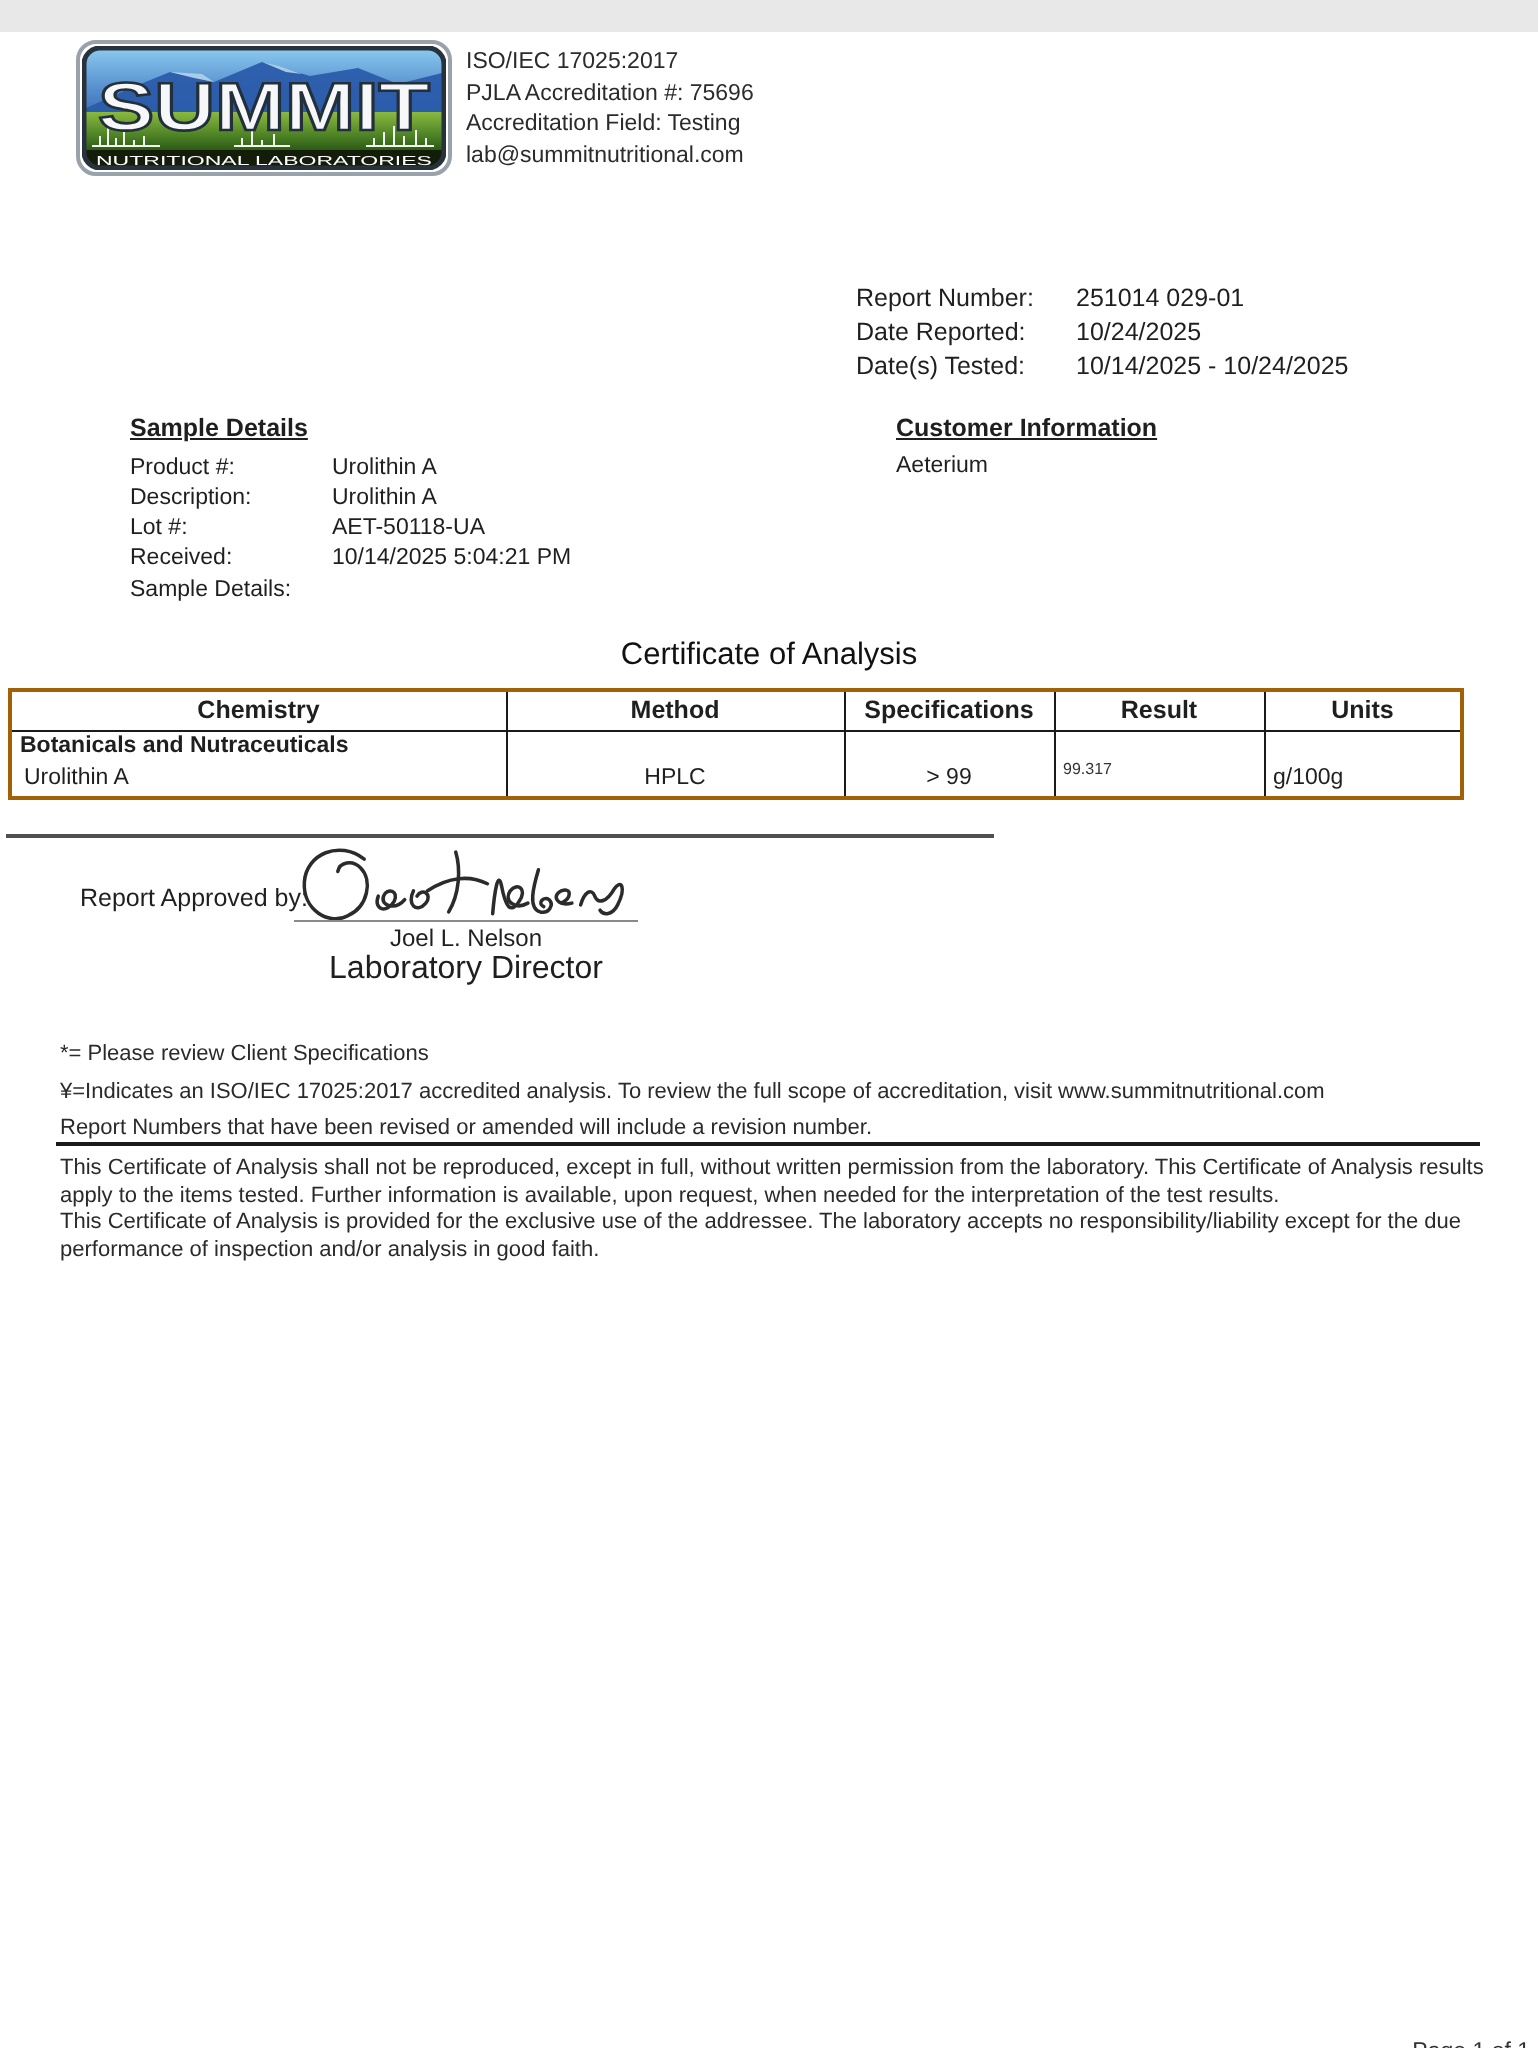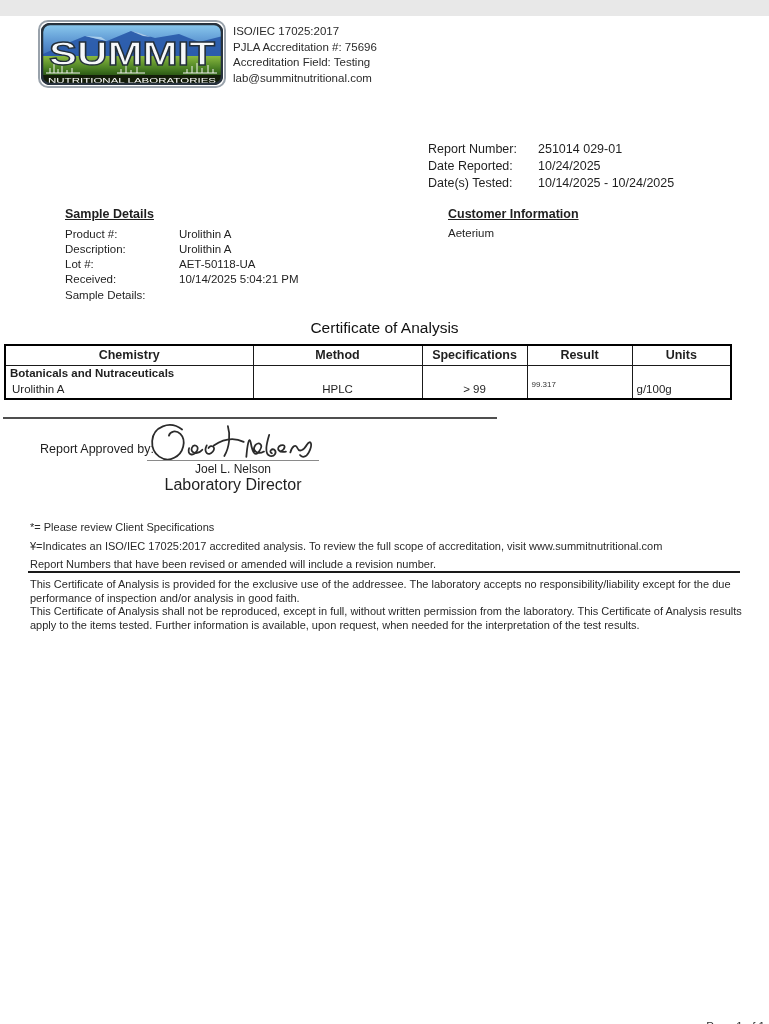--- a/index.html
+++ b/index.html
@@ -37,21 +37,21 @@
   .report-meta .lbl { width: 110px; }
   .report-meta .val { }
 
   
   .sec-heading { font-weight: bold; text-decoration: underline; font-size: 12.5px; }
 
   
   .sample-details { position: absolute; left: 65px; top: 191px; font-size: 11.5px; }
   .sample-details .rows { margin-top: 6px; line-height: 15px; }
   .sample-details .row { display: flex; }
-  .sample-details .lbl { width: 114px; }
+  .sample-details .lbl { width: 101px; }
   .sample-extra { position: absolute; left: 65px; top: 273px; font-size: 11.5px; }
 
   
   .customer { position: absolute; left: 448px; top: 191px; font-size: 11.5px; }
   .customer .name { margin-top: 6px; font-size: 11.5px; }
 
   
   .coa-title {
     position: absolute; left: 0; top: 303px; width: 769px;
     text-align: center; font-size: 15.5px; color: #111;
@@ -64,21 +64,21 @@
     width: 726px;
   }
   .coa-table th, .coa-table td {
     border: 1px solid #1a1a1a;
     font-size: 11.5px;
     padding: 0 4px;
     overflow: hidden;
   }
   .coa-table th { font-size: 12.5px; font-weight: bold; text-align: center; height: 20px; }
   .coa-table td { height: 29px; vertical-align: bottom; padding-bottom: 3px; }
-  .coa-table { border: 2px solid #000000; }
+  .coa-table { border: 2px solid #a16207; }
   .chem-cell { vertical-align: top !important; padding-top: 1px !important; }
   .chem-group { font-weight: bold; display: block; }
   .chem-analyte { display: block; margin-top: 4px; padding-left: 2px; }
   .td-center { text-align: center; }
   .td-result { font-size: 8px !important; padding-bottom: 9px !important; padding-right: 3px !important; color: #333; }
   .td-units { text-align: left; }
 
   
   .rule-1 {
     position: absolute; left: 3px; top: 401px;
@@ -269,19 +269,19 @@
 
   <div class="footnotes">
     <div class="fn">*= Please review Client Specifications</div>
     <div class="fn">¥=Indicates an ISO/IEC 17025:2017 accredited analysis. To review the full scope of accreditation, visit www.summitnutritional.com</div>
     <div class="fn">Report Numbers that have been revised or amended will include a revision number.</div>
   </div>
 
   <div class="rule-2"></div>
 
   <div class="disclaimer">
+    <div>This Certificate of Analysis shall not be reproduced, except in full, without written permission from the laboratory. This Certificate of Analysis results apply to the items tested. Further information is available, upon request, when needed for the interpretation of the test results.</div>
     <div>This Certificate of Analysis is provided for the exclusive use of the addressee. The laboratory accepts no responsibility/liability except for the due performance of inspection and/or analysis in good faith.</div>
-    <div>This Certificate of Analysis shall not be reproduced, except in full, without written permission from the laboratory. This Certificate of Analysis results apply to the items tested. Further information is available, upon request, when needed for the interpretation of the test results.</div>
   </div>
 
   <div class="page-number">Page 1 of 1</div>
 
 </div>
 
 </body></html>

